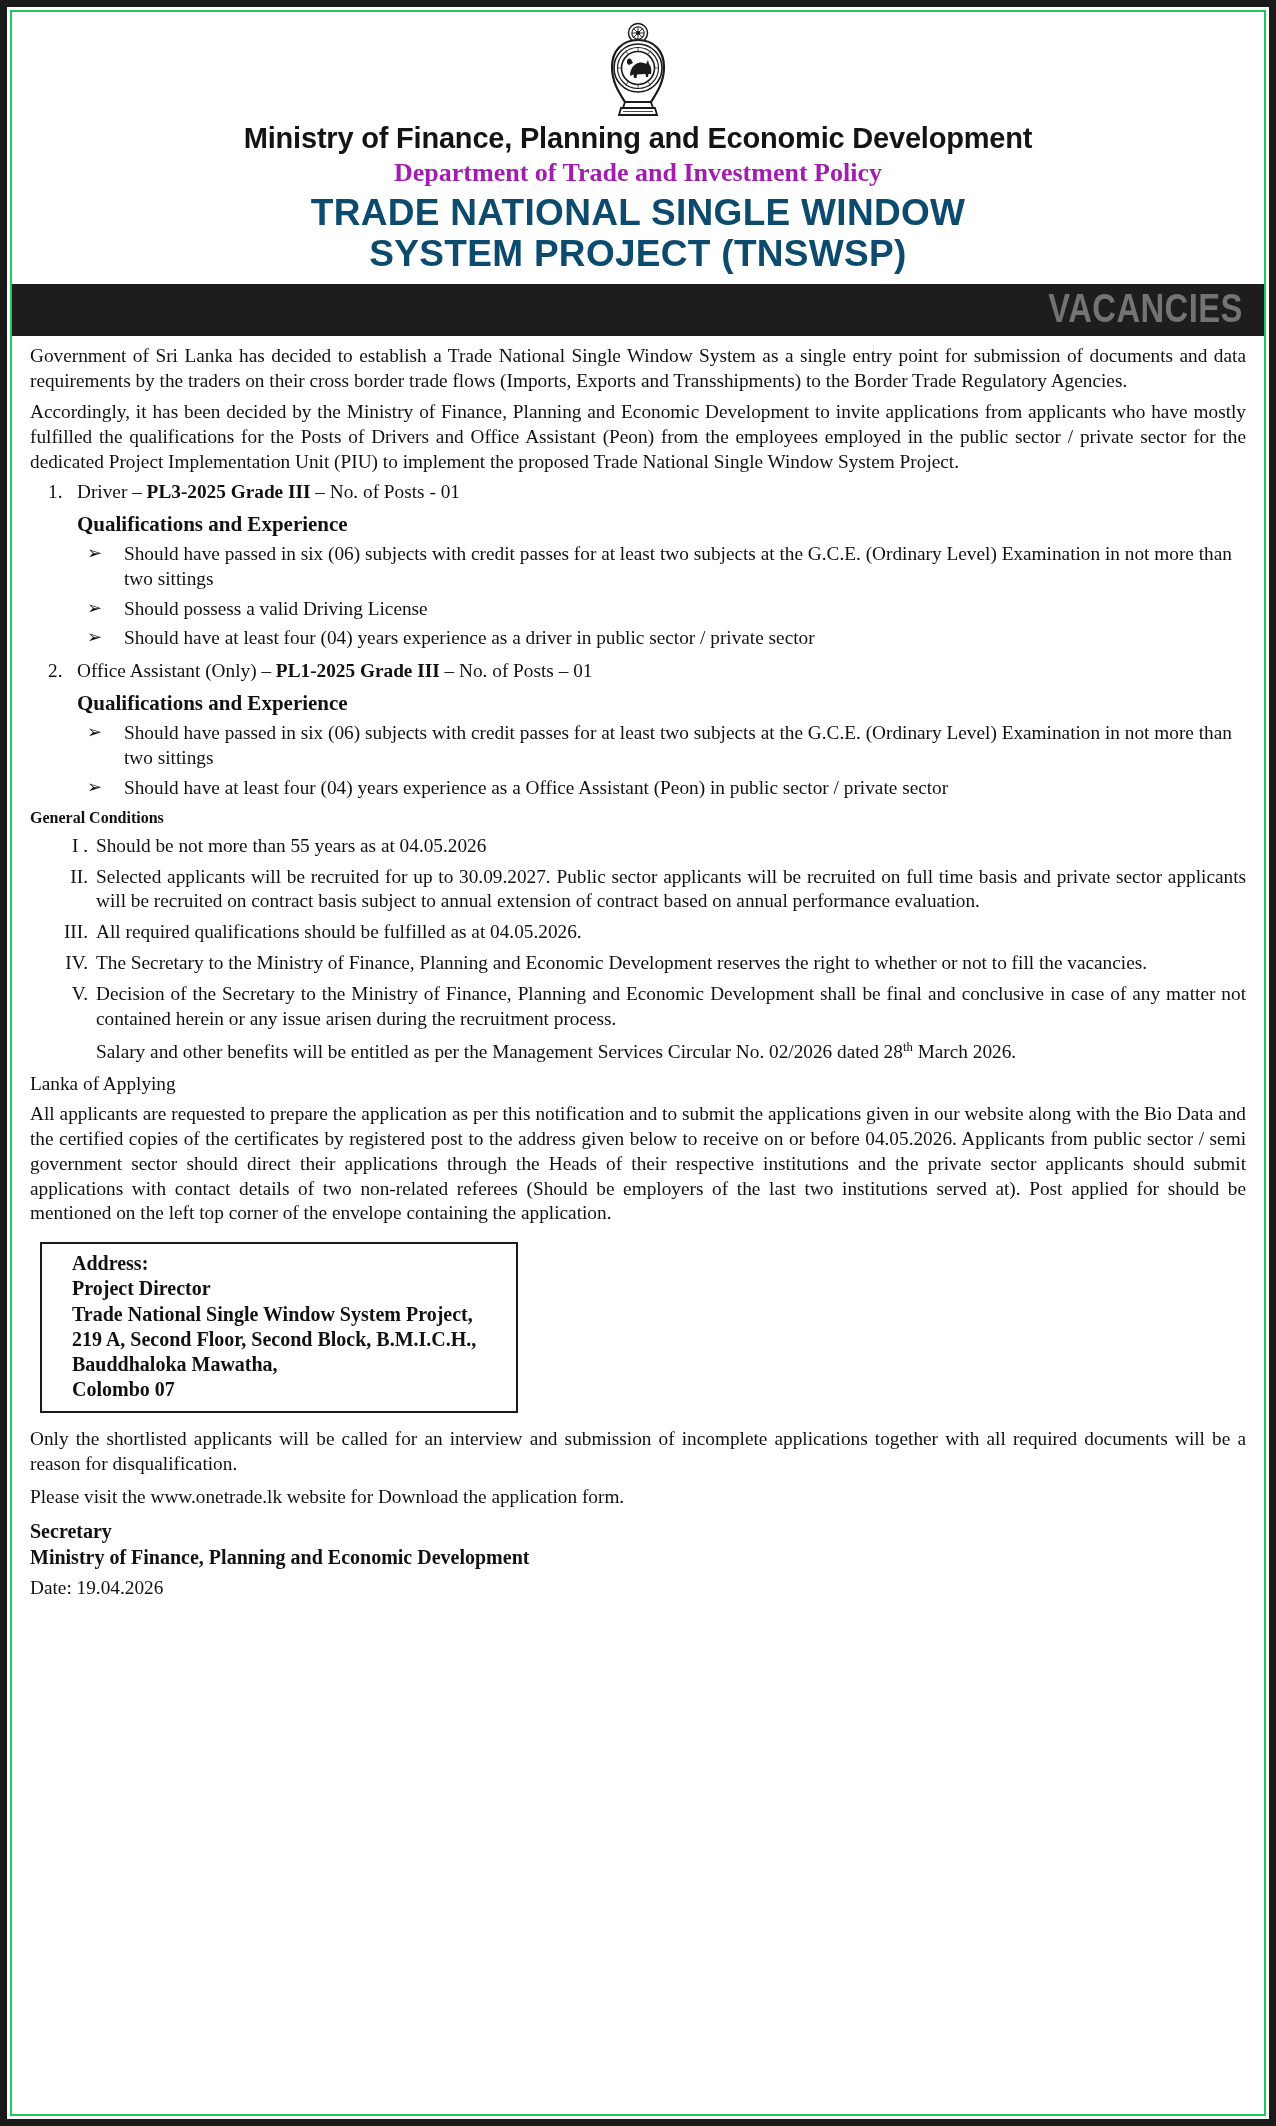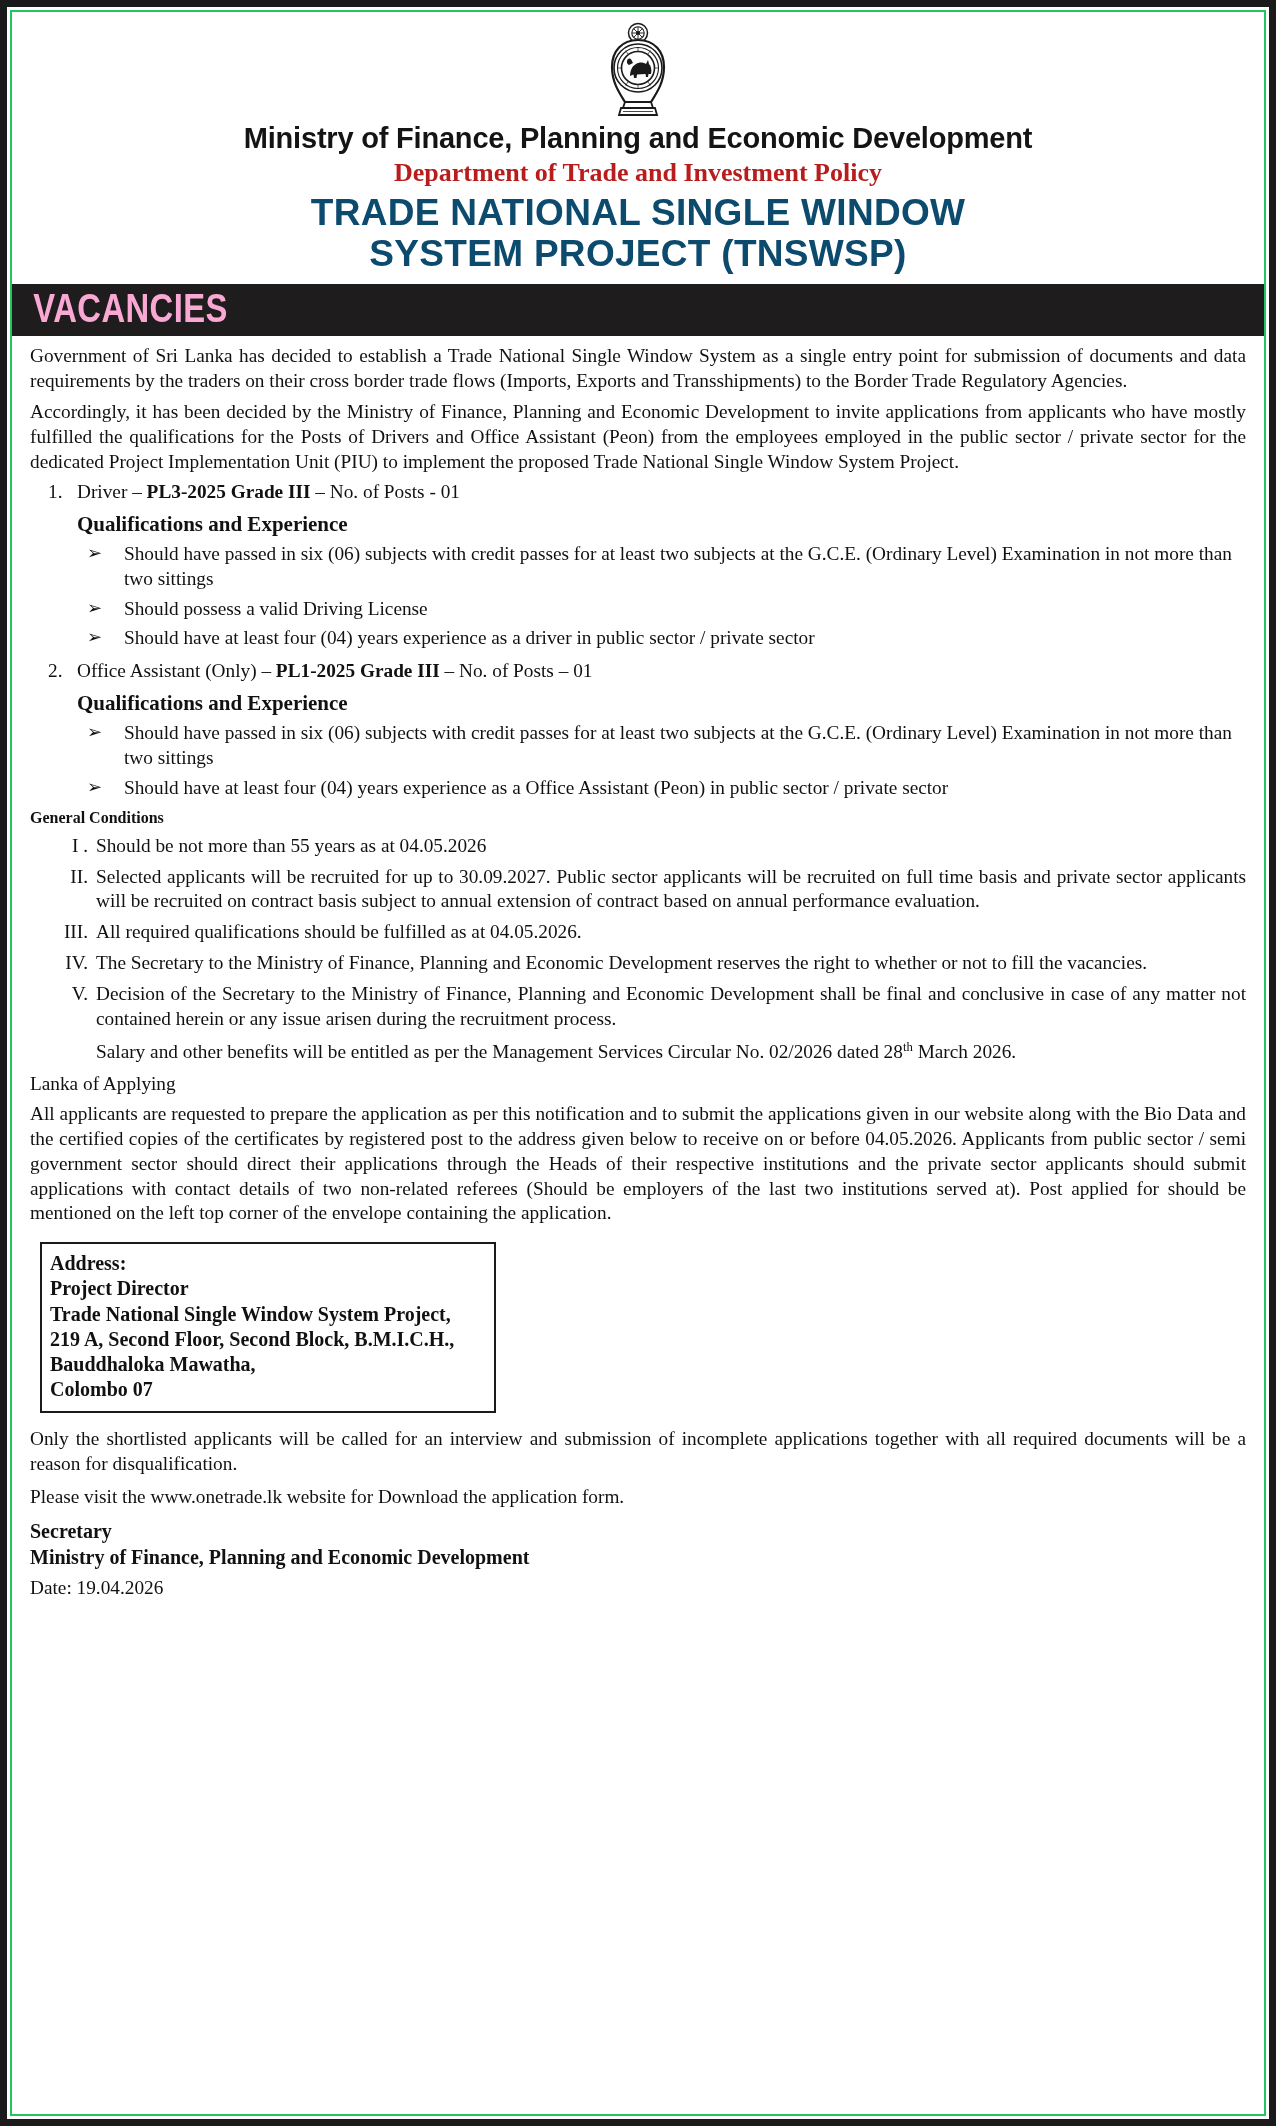--- a/index.html
+++ b/index.html
@@ -51,39 +51,39 @@
     letter-spacing: -0.2px;
     line-height: 1.12;
     color: #141414;
     margin: 2px 0 4px 0;
   }
   #department-line {
     font-family: "Liberation Serif", "DejaVu Serif", serif;
     font-weight: bold;
     font-size: 26px;
     line-height: 1.12;
-    color: #b91c1c;
+    color: #a21caf;
     margin: 0 0 4px 0;
   }
   #project-title {
     font-family: "Liberation Sans", "DejaVu Sans", sans-serif;
     font-weight: bold;
     font-size: 37px;
     line-height: 1.12;
     letter-spacing: 0.3px;
     color: #0c4a6e;
     margin: 2px 0 6px 0;
   }
   #project-title .ptline { display: block; }
 
   
   #vacancies-bar {
     background: #1e1c1c;
-    color: #f9a8d4;
-    text-align: left;
+    color: #737373;
+    text-align: right;
     padding: 3px 0 7px 0;
     margin: 2px 0 0 0;
     text-decoration: underline;
   }
   #vacancies-bar .vtext {
     font-family: "Liberation Sans", "DejaVu Sans", sans-serif;
     font-weight: bold;
     font-size: 40px;
     letter-spacing: 0.5px;
     line-height: 1.05;
@@ -180,21 +180,21 @@
 
   p.section-label {
     margin: 2px 0 6px 0;
     text-align: left;
   }
 
   
   #address-box {
     border: 2px solid #1a1a1a;
     display: inline-block;
-    padding: 7px 14px 9px 8px;
+    padding: 7px 14px 9px 30px;
     margin: 10px 8px 10px 10px;
     min-width: 430px;
   }
   #address-box .addr-line {
     font-weight: bold;
     font-size: 20px;
     line-height: 1.26;
     white-space: nowrap;
   }
 

